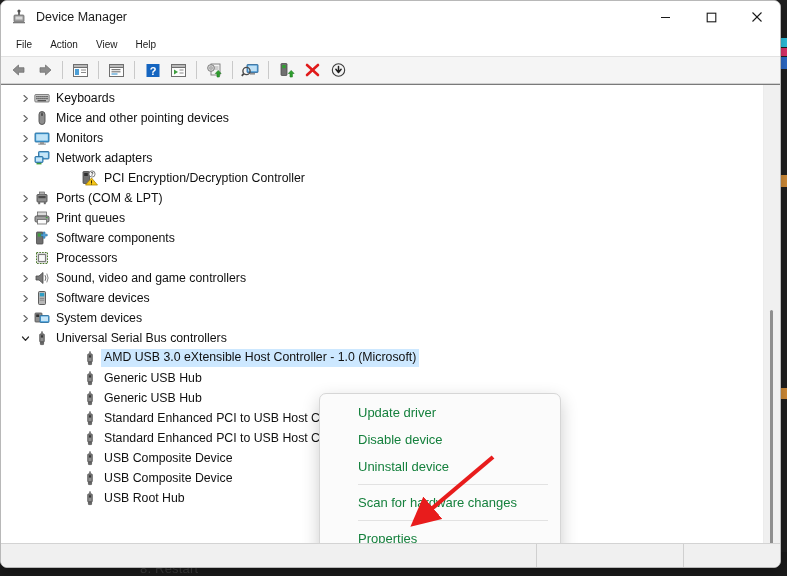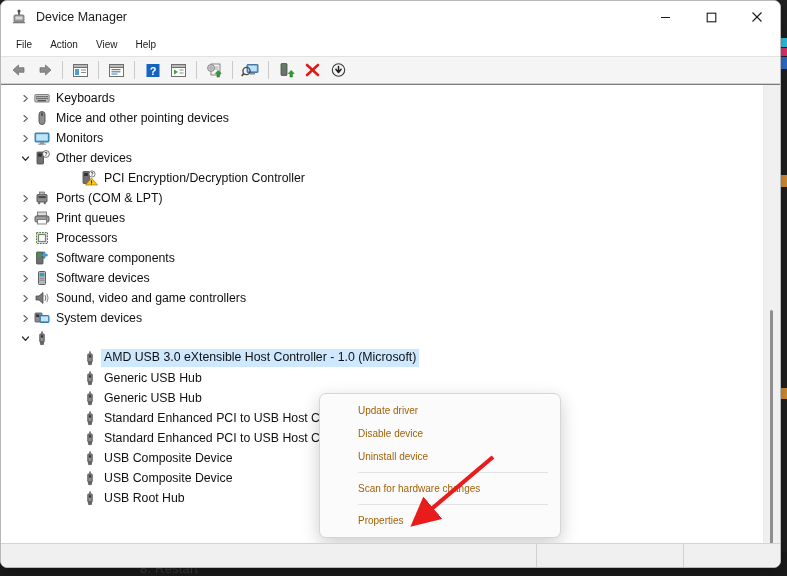--- a/index.html
+++ b/index.html
@@ -192,21 +192,21 @@
     left: 318px; top: 308px;
     width: 240px;
     background: #fbfbfb;
     border: 1px solid #d6d6d6;
     border-radius: 7px;
     box-shadow: 0 6px 18px rgba(0,0,0,.20);
     padding: 5px 0;
     z-index: 40;
   }
   .ctx-item {
-    font-size: 10px; color: #a16207;
+    font-size: 13px; color: #15803d;
     padding: 6px 12px 6px 38px;
     cursor: default;
     white-space: nowrap;
   }
   .ctx-item.bold { font-weight: normal; }
   .ctx-sep {
     height: 1px; background: #e2e2e2;
     margin: 4px 12px 4px 38px;
   }
 
@@ -430,32 +430,33 @@
               <rect x="2.2" y="4.2" width="11.6" height="6.4" fill="#bfe3f7"></rect>
               <rect x="6" y="12.2" width="4" height="1.6" fill="#8f8f8f"></rect>
               <rect x="4.2" y="13.6" width="7.6" height="1" fill="#7a7a7a"></rect>
             </svg>
           </span>
           <span class="row-label">Monitors</span>
         </div>
         <div class="row lvl1">
           <span class="chev">
             <svg width="9" height="9" viewBox="0 0 9 9">
-              <path d="M1.5 3 L4.5 6.3 L7.5 3" fill="none" stroke="#2a2a2a" stroke-width="1.25" stroke-linecap="round" stroke-linejoin="round"></path>
-            </svg>
-          </span>
-          <span class="dev-icon">
-            <svg width="16" height="16" viewBox="0 0 16 16">
-              <rect x="3" y="2" width="6.5" height="12" rx="0.8" fill="#6f6f6f" stroke="#4a4a4a" stroke-width="0.8"></rect>
-              <rect x="4.2" y="3.4" width="3.6" height="3.2" fill="#2f2f2f"></rect>
-              <circle cx="12" cy="4" r="3.4" fill="#ffffff" stroke="#4a4a4a" stroke-width="0.8"></circle>
-              <text x="12" y="6.2" font-family="Liberation Sans, sans-serif" font-size="5.5" font-weight="bold" fill="#333" text-anchor="middle">?</text>
-            </svg>
-          </span>
-          <span class="row-label">Other devices</span>
+              <path d="M3 1.5 L6.3 4.5 L3 7.5" fill="none" stroke="#636363" stroke-width="1.15" stroke-linecap="round" stroke-linejoin="round"></path>
+            </svg>
+          </span>
+          <span class="dev-icon">
+            <svg width="16" height="16" viewBox="0 0 16 16">
+              <rect x="4.5" y="1.5" width="10.5" height="7.5" rx="0.8" fill="#4fa3dd" stroke="#2f6f9c" stroke-width="0.9"></rect>
+              <rect x="5.6" y="2.6" width="8.3" height="5.3" fill="#c6e6f8"></rect>
+              <rect x="1" y="6.5" width="8" height="6" rx="0.8" fill="#4fa3dd" stroke="#2f6f9c" stroke-width="0.9"></rect>
+              <rect x="2" y="7.5" width="6" height="4" fill="#c6e6f8"></rect>
+              <rect x="2.5" y="13" width="5" height="1.4" fill="#3f9d3f"></rect>
+            </svg>
+          </span>
+          <span class="row-label">Network adapters</span>
         </div>
         <div class="row lvl2">
           <span class="chev"></span>
           <span class="dev-icon">
             <svg width="16" height="16" viewBox="0 0 16 16">
               <rect x="1" y="1.5" width="6.5" height="12" rx="0.8" fill="#6f6f6f" stroke="#4a4a4a" stroke-width="0.8"></rect>
               <rect x="2.2" y="3" width="3.6" height="3" fill="#2f2f2f"></rect>
               <circle cx="10" cy="4" r="3.1" fill="#ffffff" stroke="#4a4a4a" stroke-width="0.7"></circle>
               <text x="10" y="6" font-family="Liberation Sans, sans-serif" font-size="5" font-weight="bold" fill="#333" text-anchor="middle">?</text>
               <path d="M9.5 8 L15.5 15 L3.5 15 Z" fill="#f5c518" stroke="#b08900" stroke-width="0.8" stroke-linejoin="round"></path>
@@ -499,40 +500,55 @@
           <span class="row-label">Print queues</span>
         </div>
         <div class="row lvl1">
           <span class="chev">
             <svg width="9" height="9" viewBox="0 0 9 9">
               <path d="M3 1.5 L6.3 4.5 L3 7.5" fill="none" stroke="#636363" stroke-width="1.15" stroke-linecap="round" stroke-linejoin="round"></path>
             </svg>
           </span>
           <span class="dev-icon">
             <svg width="16" height="16" viewBox="0 0 16 16">
-              <rect x="2.5" y="2.5" width="11" height="11" fill="#d9d9d9" stroke="#4a7a2a" stroke-width="1" stroke-dasharray="1.6 1.2"></rect>
-              <rect x="4.6" y="4.6" width="6.8" height="6.8" fill="#f7f7f7" stroke="#6a6a6a" stroke-width="0.9"></rect>
-            </svg>
-          </span>
-          <span class="row-label">Processors</span>
-        </div>
-        <div class="row lvl1">
-          <span class="chev">
-            <svg width="9" height="9" viewBox="0 0 9 9">
-              <path d="M3 1.5 L6.3 4.5 L3 7.5" fill="none" stroke="#636363" stroke-width="1.15" stroke-linecap="round" stroke-linejoin="round"></path>
-            </svg>
-          </span>
-          <span class="dev-icon">
-            <svg width="16" height="16" viewBox="0 0 16 16">
               <rect x="2.5" y="2" width="6.5" height="12" rx="0.8" fill="#6f6f6f" stroke="#4a4a4a" stroke-width="0.8"></rect>
               <rect x="3.8" y="3.4" width="3.6" height="3.2" fill="#3f9d3f"></rect>
               <path d="M11 2 L11 4.2 L13.2 4.2 L13.2 6 L11 6 L11 8.2 L9.2 8.2 L9.2 6 L7 6 L7 4.2 L9.2 4.2 L9.2 2 Z" fill="#4fa3dd" stroke="#2f6f9c" stroke-width="0.6"></path>
             </svg>
           </span>
           <span class="row-label">Software components</span>
+        </div>
+        <div class="row lvl1">
+          <span class="chev">
+            <svg width="9" height="9" viewBox="0 0 9 9">
+              <path d="M3 1.5 L6.3 4.5 L3 7.5" fill="none" stroke="#636363" stroke-width="1.15" stroke-linecap="round" stroke-linejoin="round"></path>
+            </svg>
+          </span>
+          <span class="dev-icon">
+            <svg width="16" height="16" viewBox="0 0 16 16">
+              <rect x="2.5" y="2.5" width="11" height="11" fill="#d9d9d9" stroke="#4a7a2a" stroke-width="1" stroke-dasharray="1.6 1.2"></rect>
+              <rect x="4.6" y="4.6" width="6.8" height="6.8" fill="#f7f7f7" stroke="#6a6a6a" stroke-width="0.9"></rect>
+            </svg>
+          </span>
+          <span class="row-label">Processors</span>
+        </div>
+        <div class="row lvl1">
+          <span class="chev">
+            <svg width="9" height="9" viewBox="0 0 9 9">
+              <path d="M3 1.5 L6.3 4.5 L3 7.5" fill="none" stroke="#636363" stroke-width="1.15" stroke-linecap="round" stroke-linejoin="round"></path>
+            </svg>
+          </span>
+          <span class="dev-icon">
+            <svg width="16" height="16" viewBox="0 0 16 16">
+              <path d="M2 6 L5 6 L9 2.5 L9 13.5 L5 10 L2 10 Z" fill="#7a7a7a" stroke="#4a4a4a" stroke-width="0.8" stroke-linejoin="round"></path>
+              <path d="M11 5.2 Q12.8 8 11 10.8" fill="none" stroke="#6a6a6a" stroke-width="1"></path>
+              <path d="M12.8 3.6 Q15.4 8 12.8 12.4" fill="none" stroke="#8a8a8a" stroke-width="1"></path>
+            </svg>
+          </span>
+          <span class="row-label">Sound, video and game controllers</span>
         </div>
         <div class="row lvl1">
           <span class="chev">
             <svg width="9" height="9" viewBox="0 0 9 9">
               <path d="M3 1.5 L6.3 4.5 L3 7.5" fill="none" stroke="#636363" stroke-width="1.15" stroke-linecap="round" stroke-linejoin="round"></path>
             </svg>
           </span>
           <span class="dev-icon">
             <svg width="16" height="16" viewBox="0 0 16 16">
               <rect x="4.5" y="1.5" width="7" height="13" rx="1" fill="#b8b8b8" stroke="#4f4f4f" stroke-width="0.9"></rect>
@@ -544,35 +560,20 @@
           <span class="row-label">Software devices</span>
         </div>
         <div class="row lvl1">
           <span class="chev">
             <svg width="9" height="9" viewBox="0 0 9 9">
               <path d="M3 1.5 L6.3 4.5 L3 7.5" fill="none" stroke="#636363" stroke-width="1.15" stroke-linecap="round" stroke-linejoin="round"></path>
             </svg>
           </span>
           <span class="dev-icon">
             <svg width="16" height="16" viewBox="0 0 16 16">
-              <path d="M2 6 L5 6 L9 2.5 L9 13.5 L5 10 L2 10 Z" fill="#7a7a7a" stroke="#4a4a4a" stroke-width="0.8" stroke-linejoin="round"></path>
-              <path d="M11 5.2 Q12.8 8 11 10.8" fill="none" stroke="#6a6a6a" stroke-width="1"></path>
-              <path d="M12.8 3.6 Q15.4 8 12.8 12.4" fill="none" stroke="#8a8a8a" stroke-width="1"></path>
-            </svg>
-          </span>
-          <span class="row-label">Sound, video and game controllers</span>
-        </div>
-        <div class="row lvl1">
-          <span class="chev">
-            <svg width="9" height="9" viewBox="0 0 9 9">
-              <path d="M3 1.5 L6.3 4.5 L3 7.5" fill="none" stroke="#636363" stroke-width="1.15" stroke-linecap="round" stroke-linejoin="round"></path>
-            </svg>
-          </span>
-          <span class="dev-icon">
-            <svg width="16" height="16" viewBox="0 0 16 16">
               <rect x="1" y="3" width="7" height="9" rx="0.8" fill="#8d8d8d" stroke="#4f4f4f" stroke-width="0.8"></rect>
               <rect x="2.2" y="4.4" width="3" height="2.6" fill="#2f2f2f"></rect>
               <rect x="6" y="5.5" width="9" height="7" rx="0.8" fill="#4fa3dd" stroke="#2f6f9c" stroke-width="0.9"></rect>
               <rect x="7" y="6.5" width="7" height="4.6" fill="#c6e6f8"></rect>
             </svg>
           </span>
           <span class="row-label">System devices</span>
         </div>
         <div class="row lvl1">
           <span class="chev">
@@ -581,20 +582,21 @@
             </svg>
           </span>
           <span class="dev-icon">
             <svg width="16" height="16" viewBox="0 0 16 16">
               <rect x="5.8" y="4" width="4.4" height="8" rx="0.6" fill="#8d8d8d" stroke="#4a4a4a" stroke-width="0.9"></rect>
               <rect x="6.9" y="5.2" width="2.2" height="2.4" fill="#3a3a3a"></rect>
               <rect x="7.2" y="1.4" width="1.6" height="2.8" fill="#6a6a6a"></rect>
               <rect x="6.4" y="12" width="3.2" height="2.6" rx="0.5" fill="#6a6a6a" stroke="#4a4a4a" stroke-width="0.7"></rect>
             </svg>
           </span>
+          <span class="row-label">Universal Serial Bus controllers</span>
         </div>
         <div class="row lvl2 selected">
           <span class="chev"></span>
           <span class="dev-icon">
             <svg width="16" height="16" viewBox="0 0 16 16">
               <rect x="5.8" y="4" width="4.4" height="8" rx="0.6" fill="#8d8d8d" stroke="#4a4a4a" stroke-width="0.9"></rect>
               <rect x="6.9" y="5.2" width="2.2" height="2.4" fill="#3a3a3a"></rect>
               <rect x="7.2" y="1.4" width="1.6" height="2.8" fill="#6a6a6a"></rect>
               <rect x="6.4" y="12" width="3.2" height="2.6" rx="0.5" fill="#6a6a6a" stroke="#4a4a4a" stroke-width="0.7"></rect>
             </svg>

